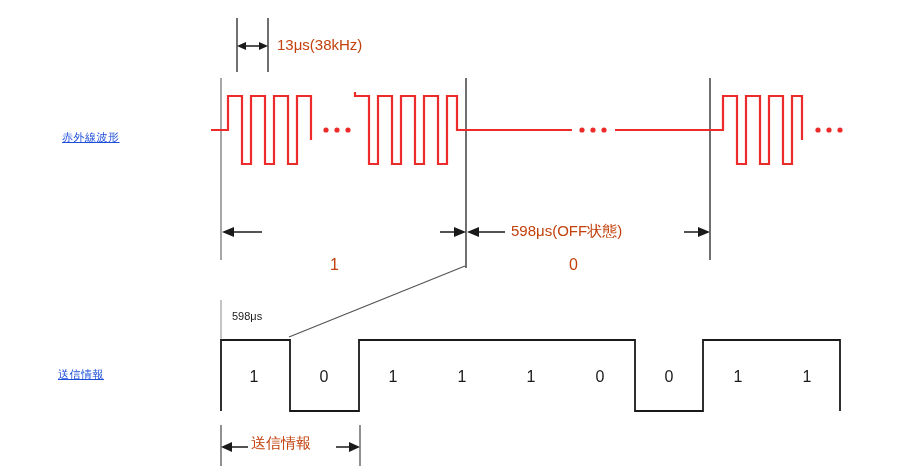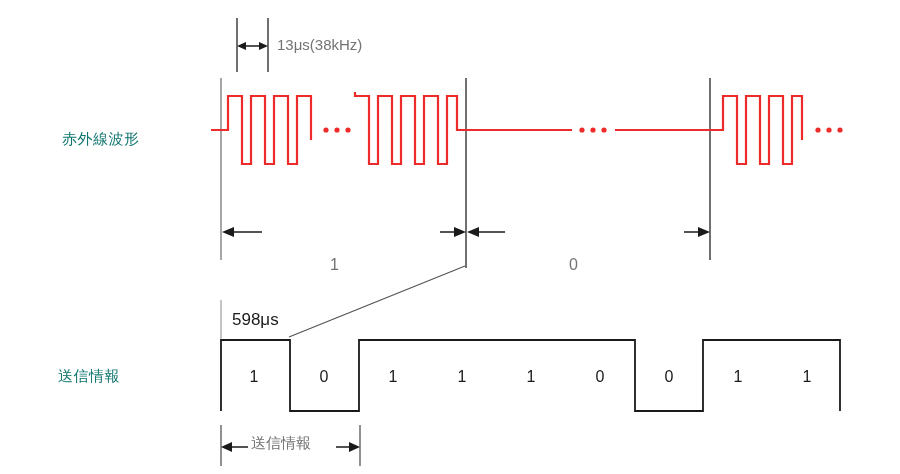--- a/index.html
+++ b/index.html
@@ -20,37 +20,38 @@
   }
   #diagram {
     position: absolute;
     left: 0;
     top: 0;
     width: 900px;
     height: 474px;
   }
   .row-label {
     position: absolute;
-    font-size: 15px;
+    font-size: 11px;
     letter-spacing: 0.5px;
-    color: #0f766e;
+    color: #1d4ed8;
     white-space: nowrap;
+    text-decoration: underline;
   }
   #label-ir   { left: 62px;  top: 130px; }
   #label-tx   { left: 58px;  top: 367px; }
 
   .anno {
     position: absolute;
     font-size: 15px;
-    color: #737373;
+    color: #c2410c;
     white-space: nowrap;
   }
   .anno-small {
     position: absolute;
-    font-size: 17px;
+    font-size: 11px;
     color: #1a1a1a;
     white-space: nowrap;
   }
   #anno-13us   { left: 277px; top: 36px; }
   #anno-on     { left: 271px; top: 222px; }
   #anno-off    { left: 511px; top: 222px; }
   #anno-on-bit { left: 330px; top: 256px; font-size: 16px; }
   #anno-off-bit{ left: 569px; top: 256px; font-size: 16px; }
   #anno-598    { left: 232px; top: 310px; }
   #anno-start  { left: 251px; top: 434px; }
@@ -173,20 +174,21 @@
 
   </svg>
 
   <div class="row-label" id="label-ir">赤外線波形</div>
 
   <div class="row-label" id="label-tx">送信情報</div>
 
   <div class="anno" id="anno-13us">13μs(38kHz)</div>
 
 
+  <div class="anno" id="anno-off">598μs(OFF状態)</div>
 
   <div class="anno" id="anno-on-bit">1</div>
 
   <div class="anno" id="anno-off-bit">0</div>
 
   <div class="anno-small" id="anno-598">598μs</div>
 
   <div class="anno" id="anno-start">送信情報</div>
 
   <div id="bit-labels">

